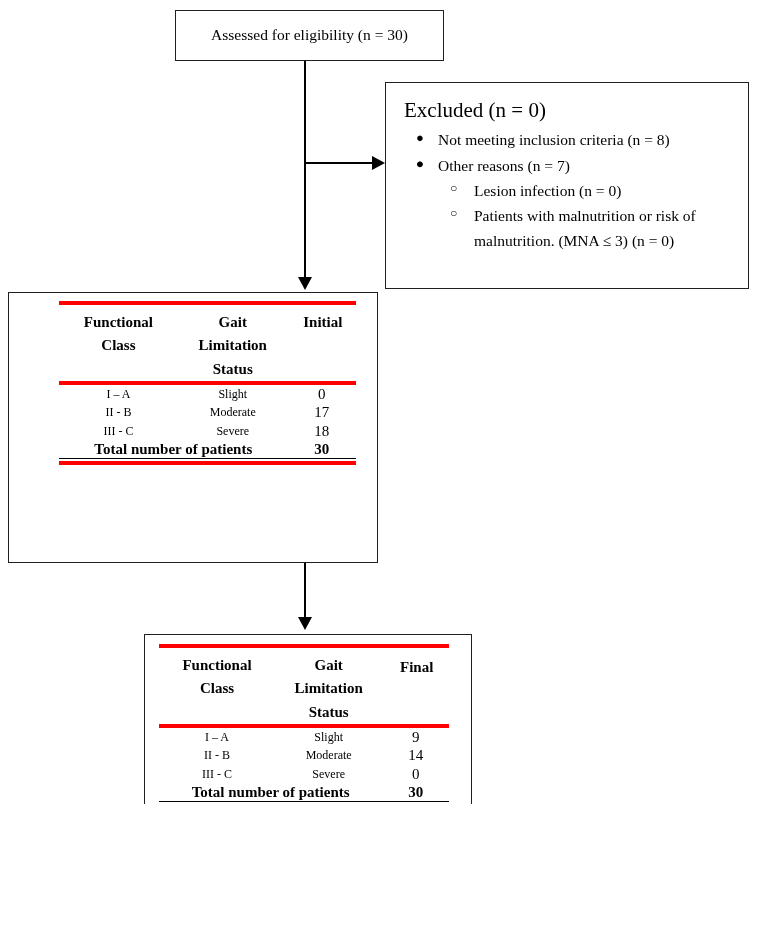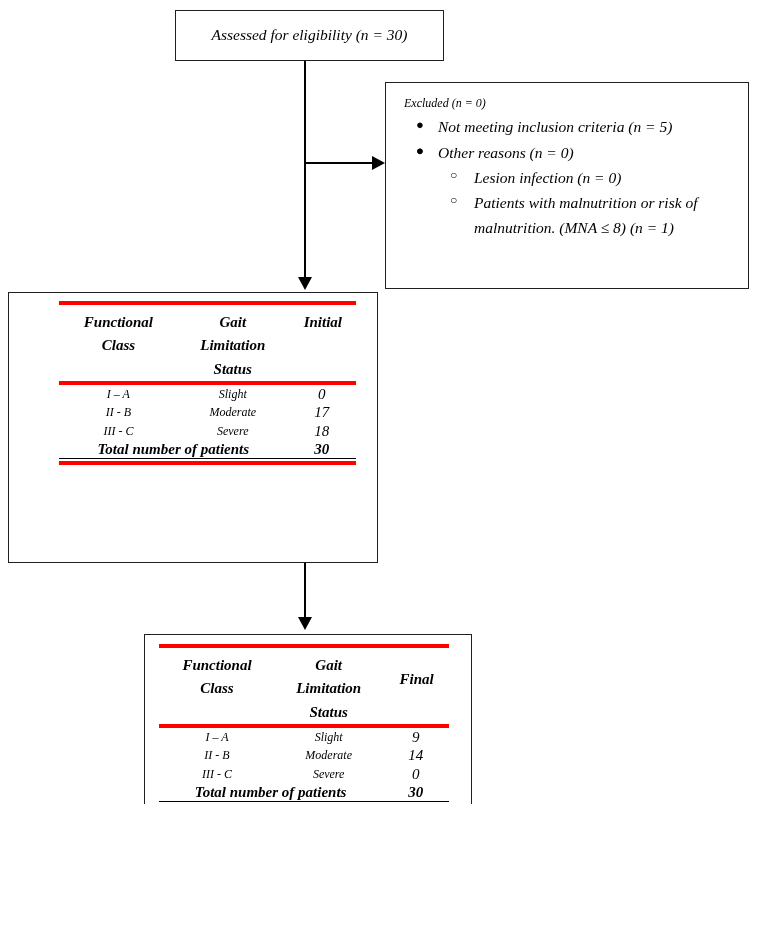--- a/index.html
+++ b/index.html
@@ -10,21 +10,20 @@
   body {
     font-family: "Liberation Serif", "DejaVu Serif", serif;
     color: #000000;
   }
   #canvas {
     position: relative;
     width: 758px;
     height: 804px;
     background: #ffffff;
     overflow: hidden;
-    font-style: italic;
   }
 
   
   .box {
     position: absolute;
     box-sizing: border-box;
     border: 1.6px solid #231f20;
     background: #ffffff;
   }
 
@@ -46,21 +45,21 @@
 
   
   #excluded-box {
     left: 385px;
     top: 82px;
     width: 364px;
     height: 207px;
     padding: 12px 14px 8px 18px;
   }
   #excluded-box .ex-title {
-    font-size: 12px;
+    font-size: 21px;
     line-height: 1.45;
     margin-bottom: 2px;
   }
   ul.bullets {
     list-style: none;
     margin: 0;
     padding: 0;
   }
   ul.bullets > li {
     position: relative;
@@ -224,40 +223,40 @@
   <div class="arrow-down" style="left:298px; top:277px;"></div>
 
   <div class="hline" style="left:304px; top:162px; width:70px;"></div>
   <div class="arrow-right" style="left:372px; top:156px;"></div>
 
   <div class="box" id="excluded-box">
     <div class="ex-title">Excluded (n = 0)</div>
     <ul class="bullets">
       <li>
         <span class="bul">●</span>
-        <span>Not meeting inclusion criteria (n = 5)</span>
+        <span>Not meeting inclusion criteria (n = 8)</span>
       </li>
       <li>
         <span class="bul">●</span>
       </li>
       <li>
         <span class="bul">●</span>
-        <span>Other reasons (n = 0)</span>
+        <span>Other reasons (n = 7)</span>
       </li>
     </ul>
     <div class="sub-wrap">
       <ul class="subbullets">
         <li>
           <span class="bul">○</span>
           <span class="wrap-line">Lesion infection (n = 0)</span>
         </li>
         <li>
           <span class="bul">○</span>
           <span class="wrap-line">Patients with malnutrition or risk of</span>
-          <span class="wrap-line">malnutrition. (MNA ≤ 8) (n = 1)</span>
+          <span class="wrap-line">malnutrition. (MNA ≤ 3) (n = 0)</span>
         </li>
       </ul>
     </div>
   </div>
 
   <div class="box" id="table1-box">
     <table class="tbl">
       <tbody>
           <tr>
         <td colspan="3">
@@ -324,21 +323,21 @@
       <tr>
         <td class="col-a hdr-cell" style="vertical-align:top; padding-top:6px;">
           <span class="wrap-line">Functional</span>
           <span class="wrap-line">Class</span>
         </td>
         <td class="col-b hdr-cell" style="vertical-align:top; padding-top:6px;">
           <span class="wrap-line">Gait</span>
           <span class="wrap-line">Limitation</span>
           <span class="wrap-line">Status</span>
         </td>
-        <td class="col-c hdr-cell num" style="vertical-align:top; padding-top:20px;">Final</td>
+        <td class="col-c hdr-cell num" style="vertical-align:top; padding-top:8px;">Final</td>
       </tr>
       <tr>
         <td colspan="3">
               <div class="rule-red"></div>
             </td>
       </tr>
       <tr>
         <td class="body-cell">I – A</td>
         <td class="body-cell">Slight</td>
         <td class="num-cell">9</td>

